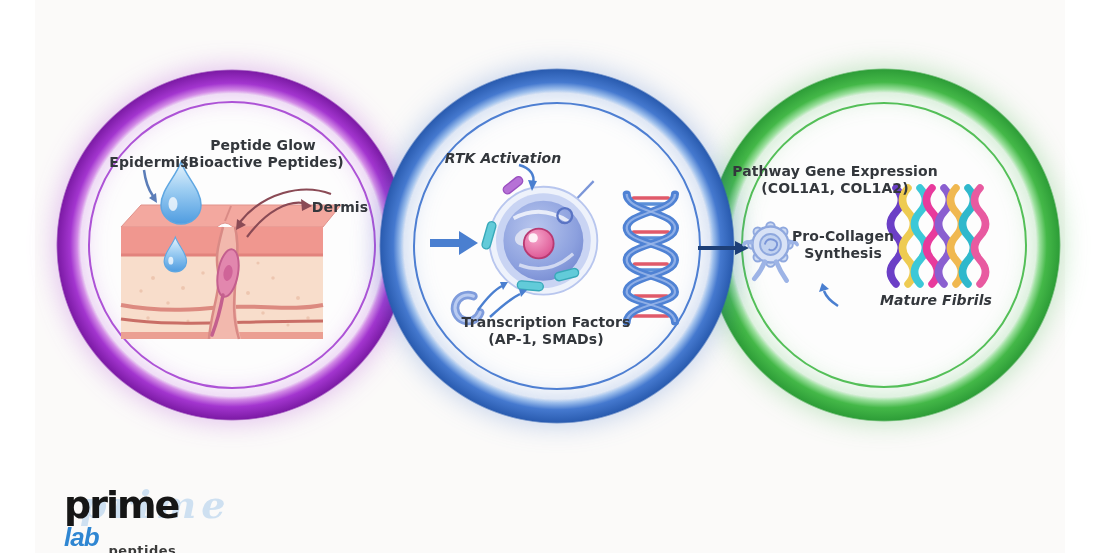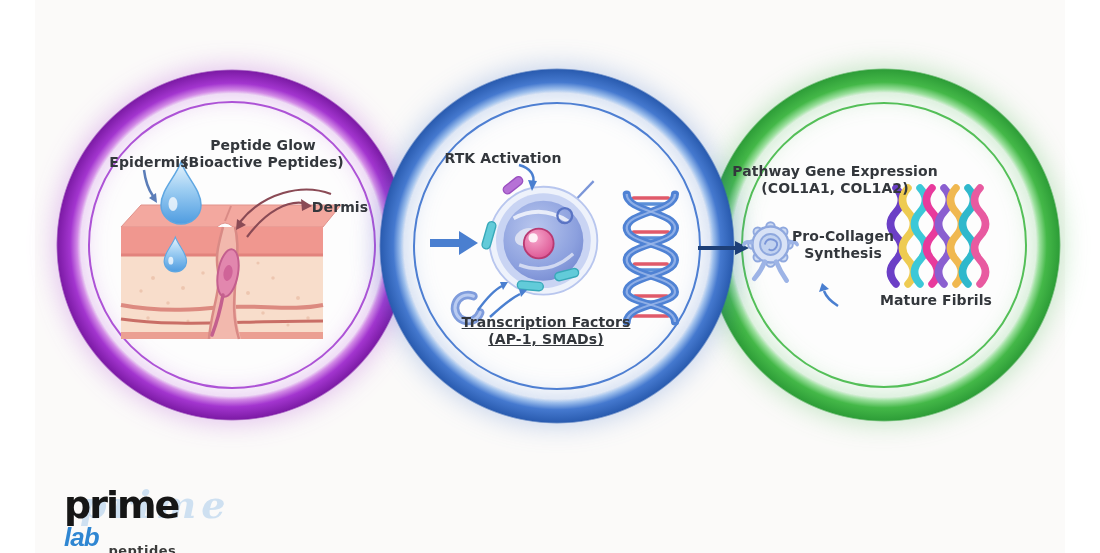--- a/index.html
+++ b/index.html
@@ -246,35 +246,35 @@
     </g>
   </svg>
 
   <div class="lbl" style="left:263px; top:137px;">
     <div>Peptide Glow</div>
     <div>(Bioactive Peptides)</div>
   </div>
   <div class="lbl" style="left:149px; top:154px;">Epidermis</div>
   <div class="lbl" style="left:340px; top:199px;">Dermis</div>
 
-  <div class="lbl" style="left:503px; top:150px;">RTK Activation</div>
-  <div class="lbl" style="left:546px; top:314px;text-decoration:underline;">
+  <div class="lbl" style="left:503px; top:150px;font-style:italic;">RTK Activation</div>
+  <div class="lbl" style="left:546px; top:314px;">
     <div>Transcription Factors</div>
     <div>(AP-1, SMADs)</div>
   </div>
 
   <div class="lbl" style="left:835px; top:163px;">
     <div>Pathway Gene Expression</div>
     <div>(COL1A1, COL1A2)</div>
   </div>
   <div class="lbl" style="left:843px; top:228px;">
     <div>Pro-Collagen</div>
     <div>Synthesis</div>
   </div>
-  <div class="lbl" style="left:936px; top:292px;">Mature Fibrils</div>
+  <div class="lbl" style="left:936px; top:292px;font-style:italic;">Mature Fibrils</div>
 
   <div class="logo">
     <div class="logo-row">
       <span class="logo-watermark">prime</span>
       <span class="logo-prime">prime</span>
       <span class="logo-lab">lab</span>
     </div>
     <div class="logo-tagline">peptides</div>
   </div>
 </div>

